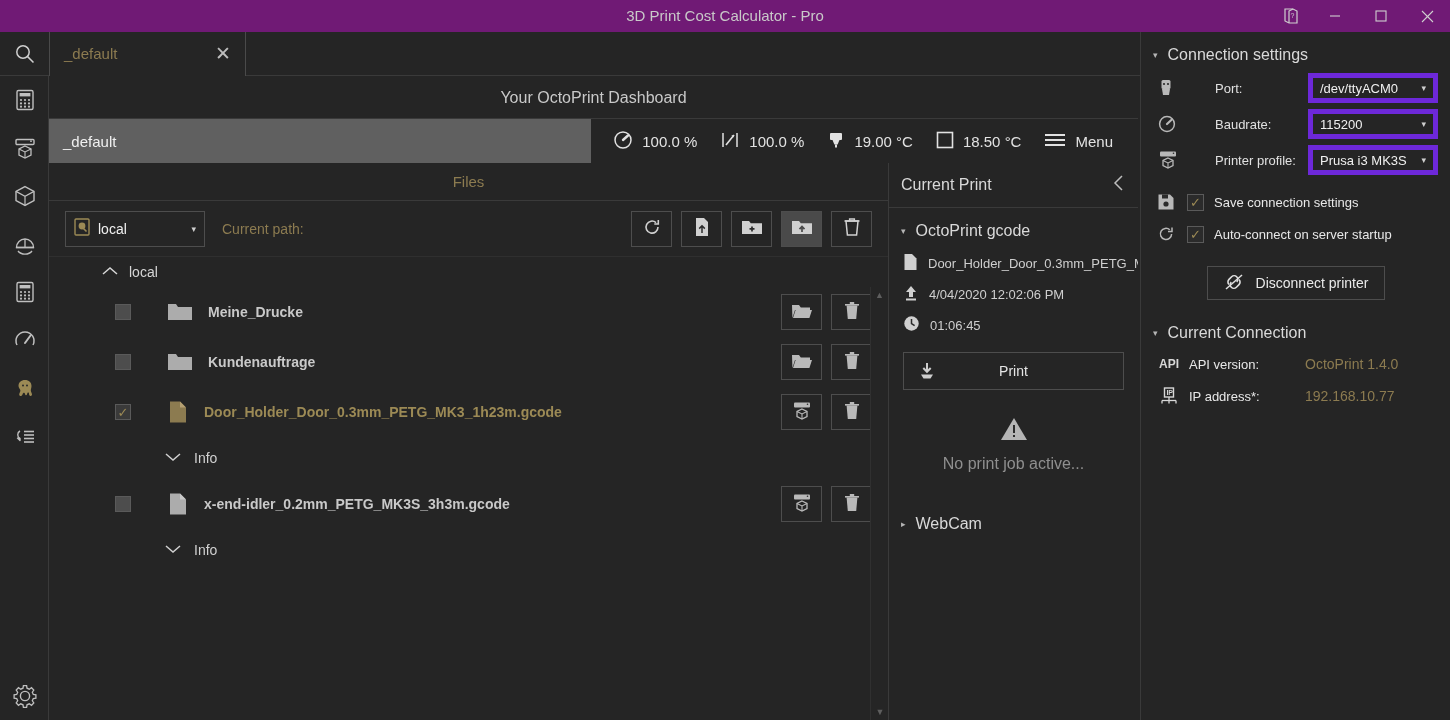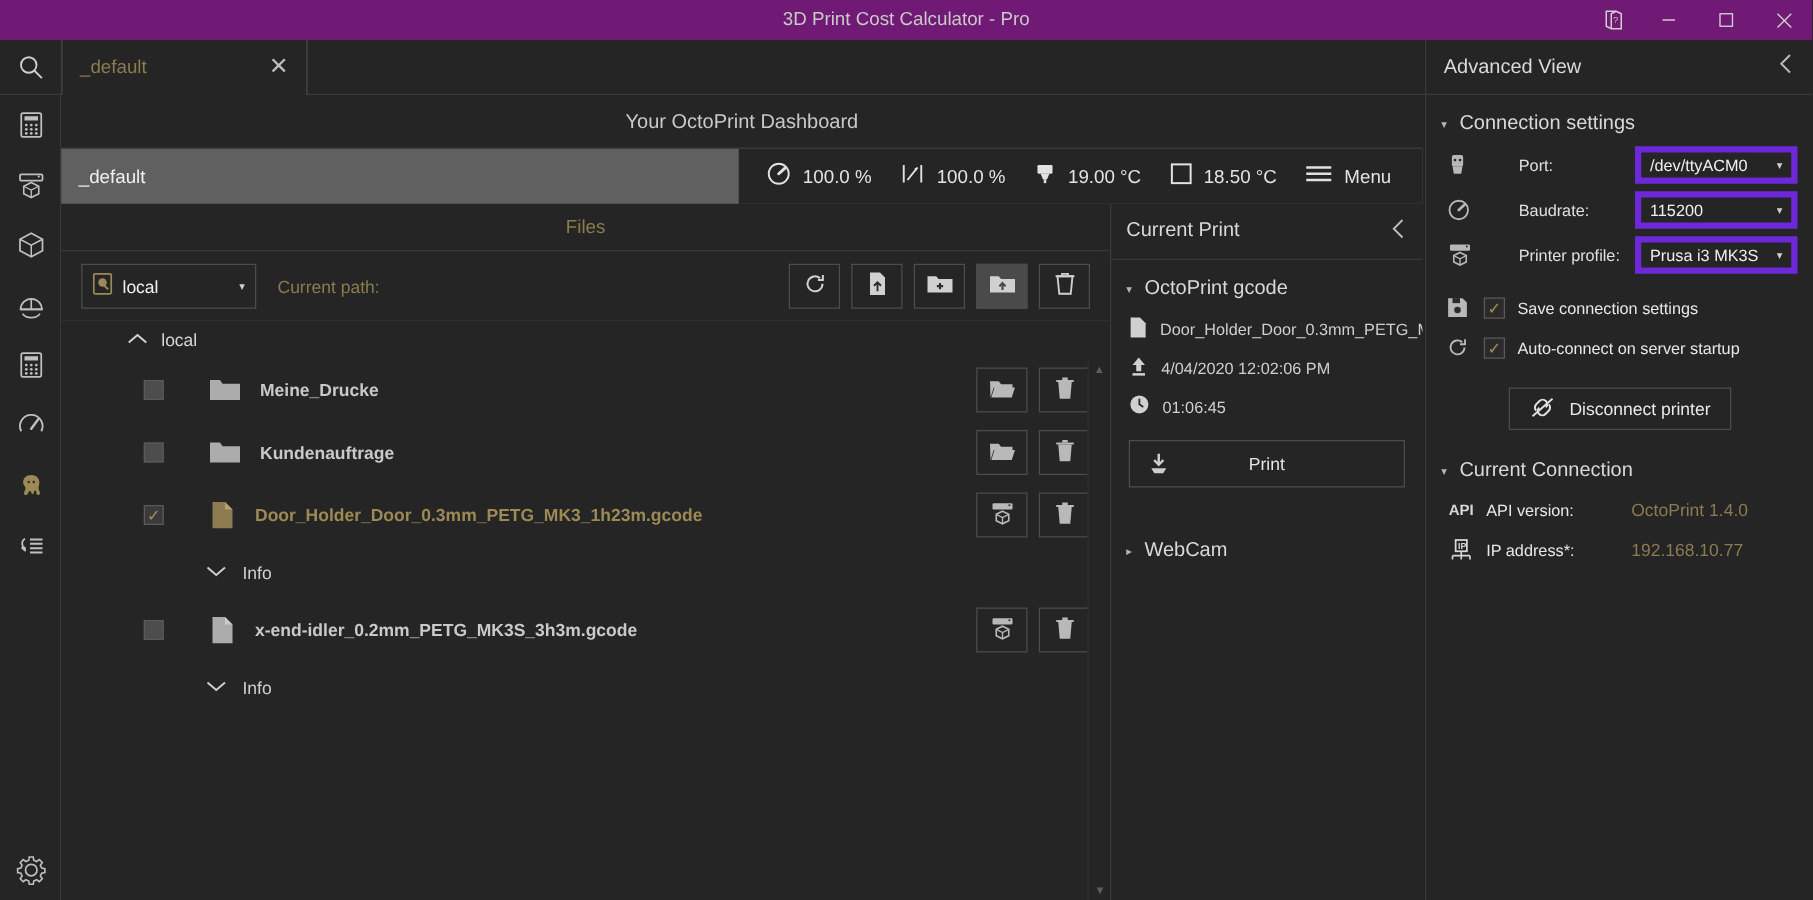--- a/index.html
+++ b/index.html
@@ -681,37 +681,39 @@
       </div>
       <div class="print-btn">
         <span class="pi">
           <svg width="20" height="20" viewBox="0 0 20 20">
             <path d="M10 2 L10 10 M6.3 7 L10 10.8 L13.7 7" stroke="#cdcdcd" stroke-width="2" fill="none"></path>
             <path d="M4 13.5 L16 13.5 L13.5 17.5 L6.5 17.5 Z" fill="#cdcdcd"></path>
           </svg>
         </span>
         <span class="pl">Print</span>
       </div>
+      <div class="noprint">
+        <div class="warn">
+          <svg width="28" height="26" viewBox="0 0 28 26">
+            <path d="M14 2 L27 24 L1 24 Z" fill="#b5b5b5"></path>
+            <rect x="13" y="9" width="2" height="8" fill="#2b2b2b"></rect>
+            <rect x="13" y="19" width="2" height="2" fill="#2b2b2b"></rect>
+          </svg>
+        </div>
+        <div class="msg">No print job active...</div>
+      </div>
       <div class="section-title" style="margin-top:28px;">
         <span class="tri">▸</span>
         <span>WebCam</span>
       </div>
     </div>
   </div>
 </div>
 
 <div class="adv">
-  <div class="adv-head">
-    <span class="t">Advanced View</span>
-    <span class="collapse">
-      <svg width="14" height="18" viewBox="0 0 14 18">
-          <path d="M10 2 L3 9 L10 16" fill="none" stroke="#bdbdbd" stroke-width="1.5"></path>
-        </svg>
-    </span>
-  </div>
 
   <div class="adv-section">
     <span class="tri">▾</span>
     <span>Connection settings</span>
   </div>
 
   <div class="setrow">
     <span class="ic">
       <svg width="18" height="20" viewBox="0 0 18 20">
         <rect x="4.5" y="2" width="9" height="9" rx="1.5" fill="#b8b8b8"></rect>

